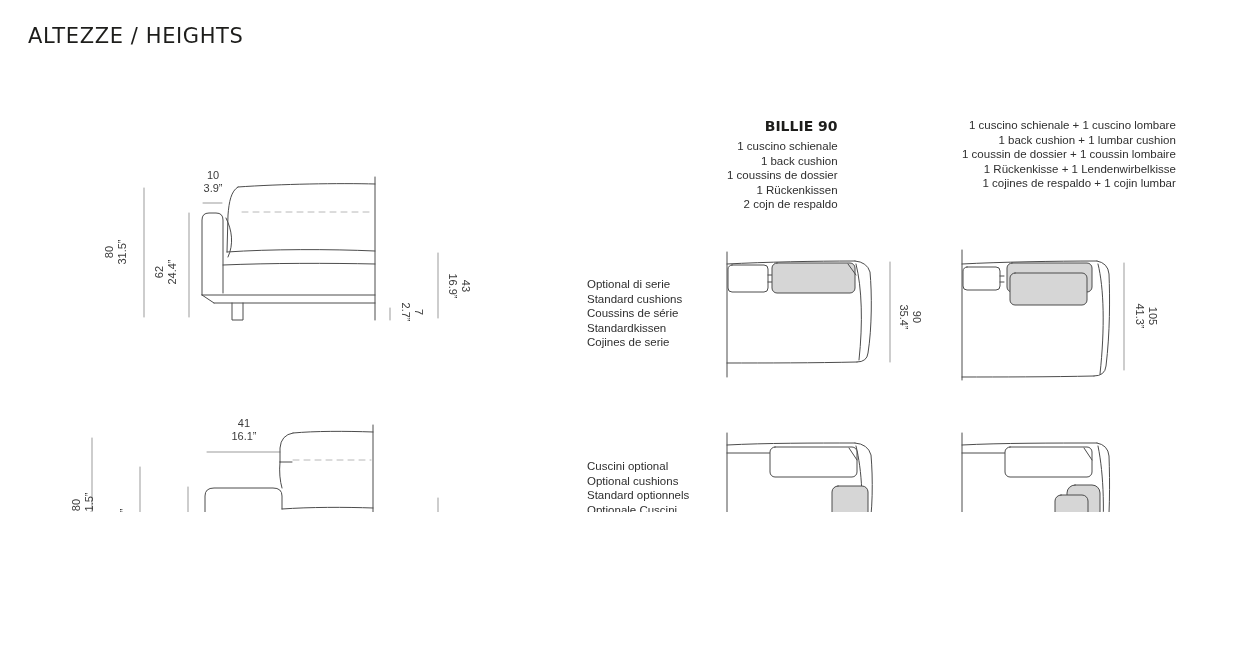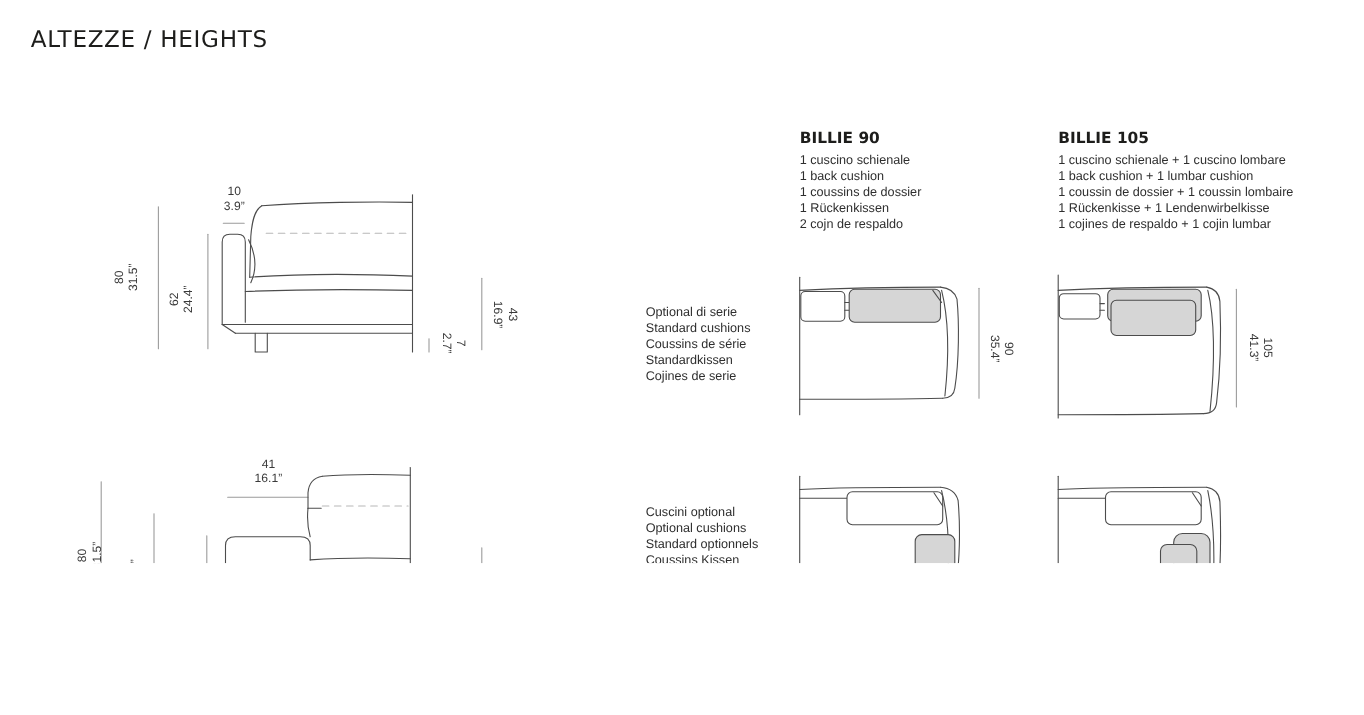--- a/index.html
+++ b/index.html
@@ -4,21 +4,21 @@
 <style>
   html,body{margin:0;padding:0;background:#ffffff;}
   #page{
     position:relative;width:1240px;height:512px;background:#ffffff;overflow:hidden;
     font-family:"Liberation Sans", sans-serif;color:#2e2e2e;
   }
   .sec-title{
     position:absolute;font-family:"DejaVu Sans", sans-serif;
     font-size:21px;font-weight:500;letter-spacing:0.6px;color:#1d1d1b;white-space:nowrap;
   }
-  .prod{position:absolute;}
+  .prod{position:absolute;text-align:right;}
   .prod-title{font-family:"DejaVu Sans", sans-serif;font-size:14px;font-weight:bold;color:#1d1d1b;margin-bottom:5px;white-space:nowrap;}
   .prod-line,.row-line{font-size:11.5px;line-height:14.6px;color:#2e2e2e;white-space:nowrap;}
   .rowlabel{position:absolute;}
   .dim{
     position:absolute;display:flex;flex-direction:column;align-items:center;
     font-size:11px;line-height:12.5px;color:#3a3a3a;white-space:nowrap;
     transform:translate(-50%,-50%);
   }
   .dim.ccw{transform:translate(-50%,-50%) rotate(-90deg);}
   .dim.cw{transform:translate(-50%,-50%) rotate(90deg);}
@@ -137,41 +137,40 @@
   <div class="prod" style="left:727px;top:118px">
     <div class="prod-title">BILLIE 90</div>
     <div class="prod-line">1 cuscino schienale</div>
     <div class="prod-line">1 back cushion</div>
     <div class="prod-line">1 coussins de dossier</div>
     <div class="prod-line">1 Rückenkissen</div>
     <div class="prod-line">2 cojn de respaldo</div>
   </div>
 
   <div class="prod" style="left:962px;top:118px">
-    <div class="prod-title">BILLIE 105</div>
     <div class="prod-line">1 cuscino schienale + 1 cuscino lombare</div>
     <div class="prod-line">1 back cushion + 1 lumbar cushion</div>
     <div class="prod-line">1 coussin de dossier + 1 coussin lombaire</div>
     <div class="prod-line">1 Rückenkisse + 1 Lendenwirbelkisse</div>
     <div class="prod-line">1 cojines de respaldo + 1 cojin lumbar</div>
   </div>
 
   <div class="rowlabel" style="left:587px;top:277px">
     <div class="row-line">Optional di serie</div>
     <div class="row-line">Standard cushions</div>
     <div class="row-line">Coussins de série</div>
     <div class="row-line">Standardkissen</div>
     <div class="row-line">Cojines de serie</div>
   </div>
 
   <div class="rowlabel" style="left:587px;top:459px">
     <div class="row-line">Cuscini optional</div>
     <div class="row-line">Optional cushions</div>
     <div class="row-line">Standard optionnels</div>
-    <div class="row-line">Coussins Kissen</div>
+    <div class="row-line">Optionale Cuscini</div>
     <div class="row-line">Cojines opcionales</div>
   </div>
 
   <svg class="draw" style="left:715px;top:248px" width="220" height="130" viewBox="0 0 220 130">
     <path d="M12,4 V129"></path>
     <path d="M12,16 C50,14 100,13 140,13"></path>
     <path d="M140,13 Q152,14 155,24 C157,45 157,80 153,105 Q152,114 142,114"></path>
     <path d="M142,114 C100,115 50,115 12,115"></path>
     <path d="M141,16 C147,40 148,75 144,112"></path>
     <rect class="fillwhite" x="13" y="17" width="40" height="27" rx="4"></rect>

